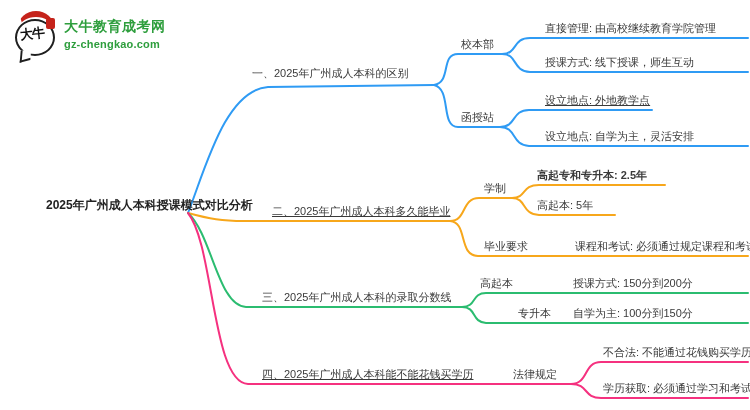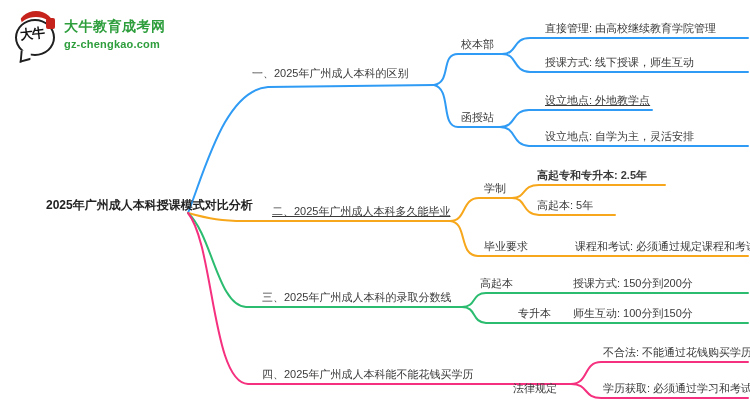--- a/index.html
+++ b/index.html
@@ -86,18 +86,18 @@
 <div class="abs map-label" style="left:484px;top:181px;">学制</div>
 <div class="abs map-label" style="left:537px;top:168px;font-weight:bold;">高起专和专升本: 2.5年</div>
 <div class="abs map-label" style="left:537px;top:198px;">高起本: 5年</div>
 <div class="abs map-label" style="left:484px;top:239px;">毕业要求</div>
 <div class="abs map-label" style="left:575px;top:239px;">课程和考试: 必须通过规定课程和考试</div>
 
 <div class="abs map-label" style="left:262px;top:290px;">三、2025年广州成人本科的录取分数线</div>
 <div class="abs map-label" style="left:480px;top:276px;">高起本</div>
 <div class="abs map-label" style="left:573px;top:276px;">授课方式: 150分到200分</div>
 <div class="abs map-label" style="left:488px;top:306px;margin-left:30px;">专升本</div>
-<div class="abs map-label" style="left:573px;top:306px;">师生互动: 100分到150分</div>
+<div class="abs map-label" style="left:573px;top:306px;">自学为主: 100分到150分</div>
 
-<div class="abs map-label" style="left:262px;top:367px;">四、2025年广州成人本科能不能花钱买学历</div>
-<div class="abs map-label" style="left:513px;top:381px;font-family:Liberation Serif, serif;">法律规定</div>
+<div class="abs map-label" style="left:262px;top:367px;text-decoration:underline;">四、2025年广州成人本科能不能花钱买学历</div>
+<div class="abs map-label" style="left:513px;top:367px;font-family:Liberation Serif, serif;">法律规定</div>
 <div class="abs map-label" style="left:603px;top:345px;">不合法: 不能通过花钱购买学历</div>
 <div class="abs map-label" style="left:603px;top:381px;">学历获取: 必须通过学习和考试</div>
 
 </body></html>

